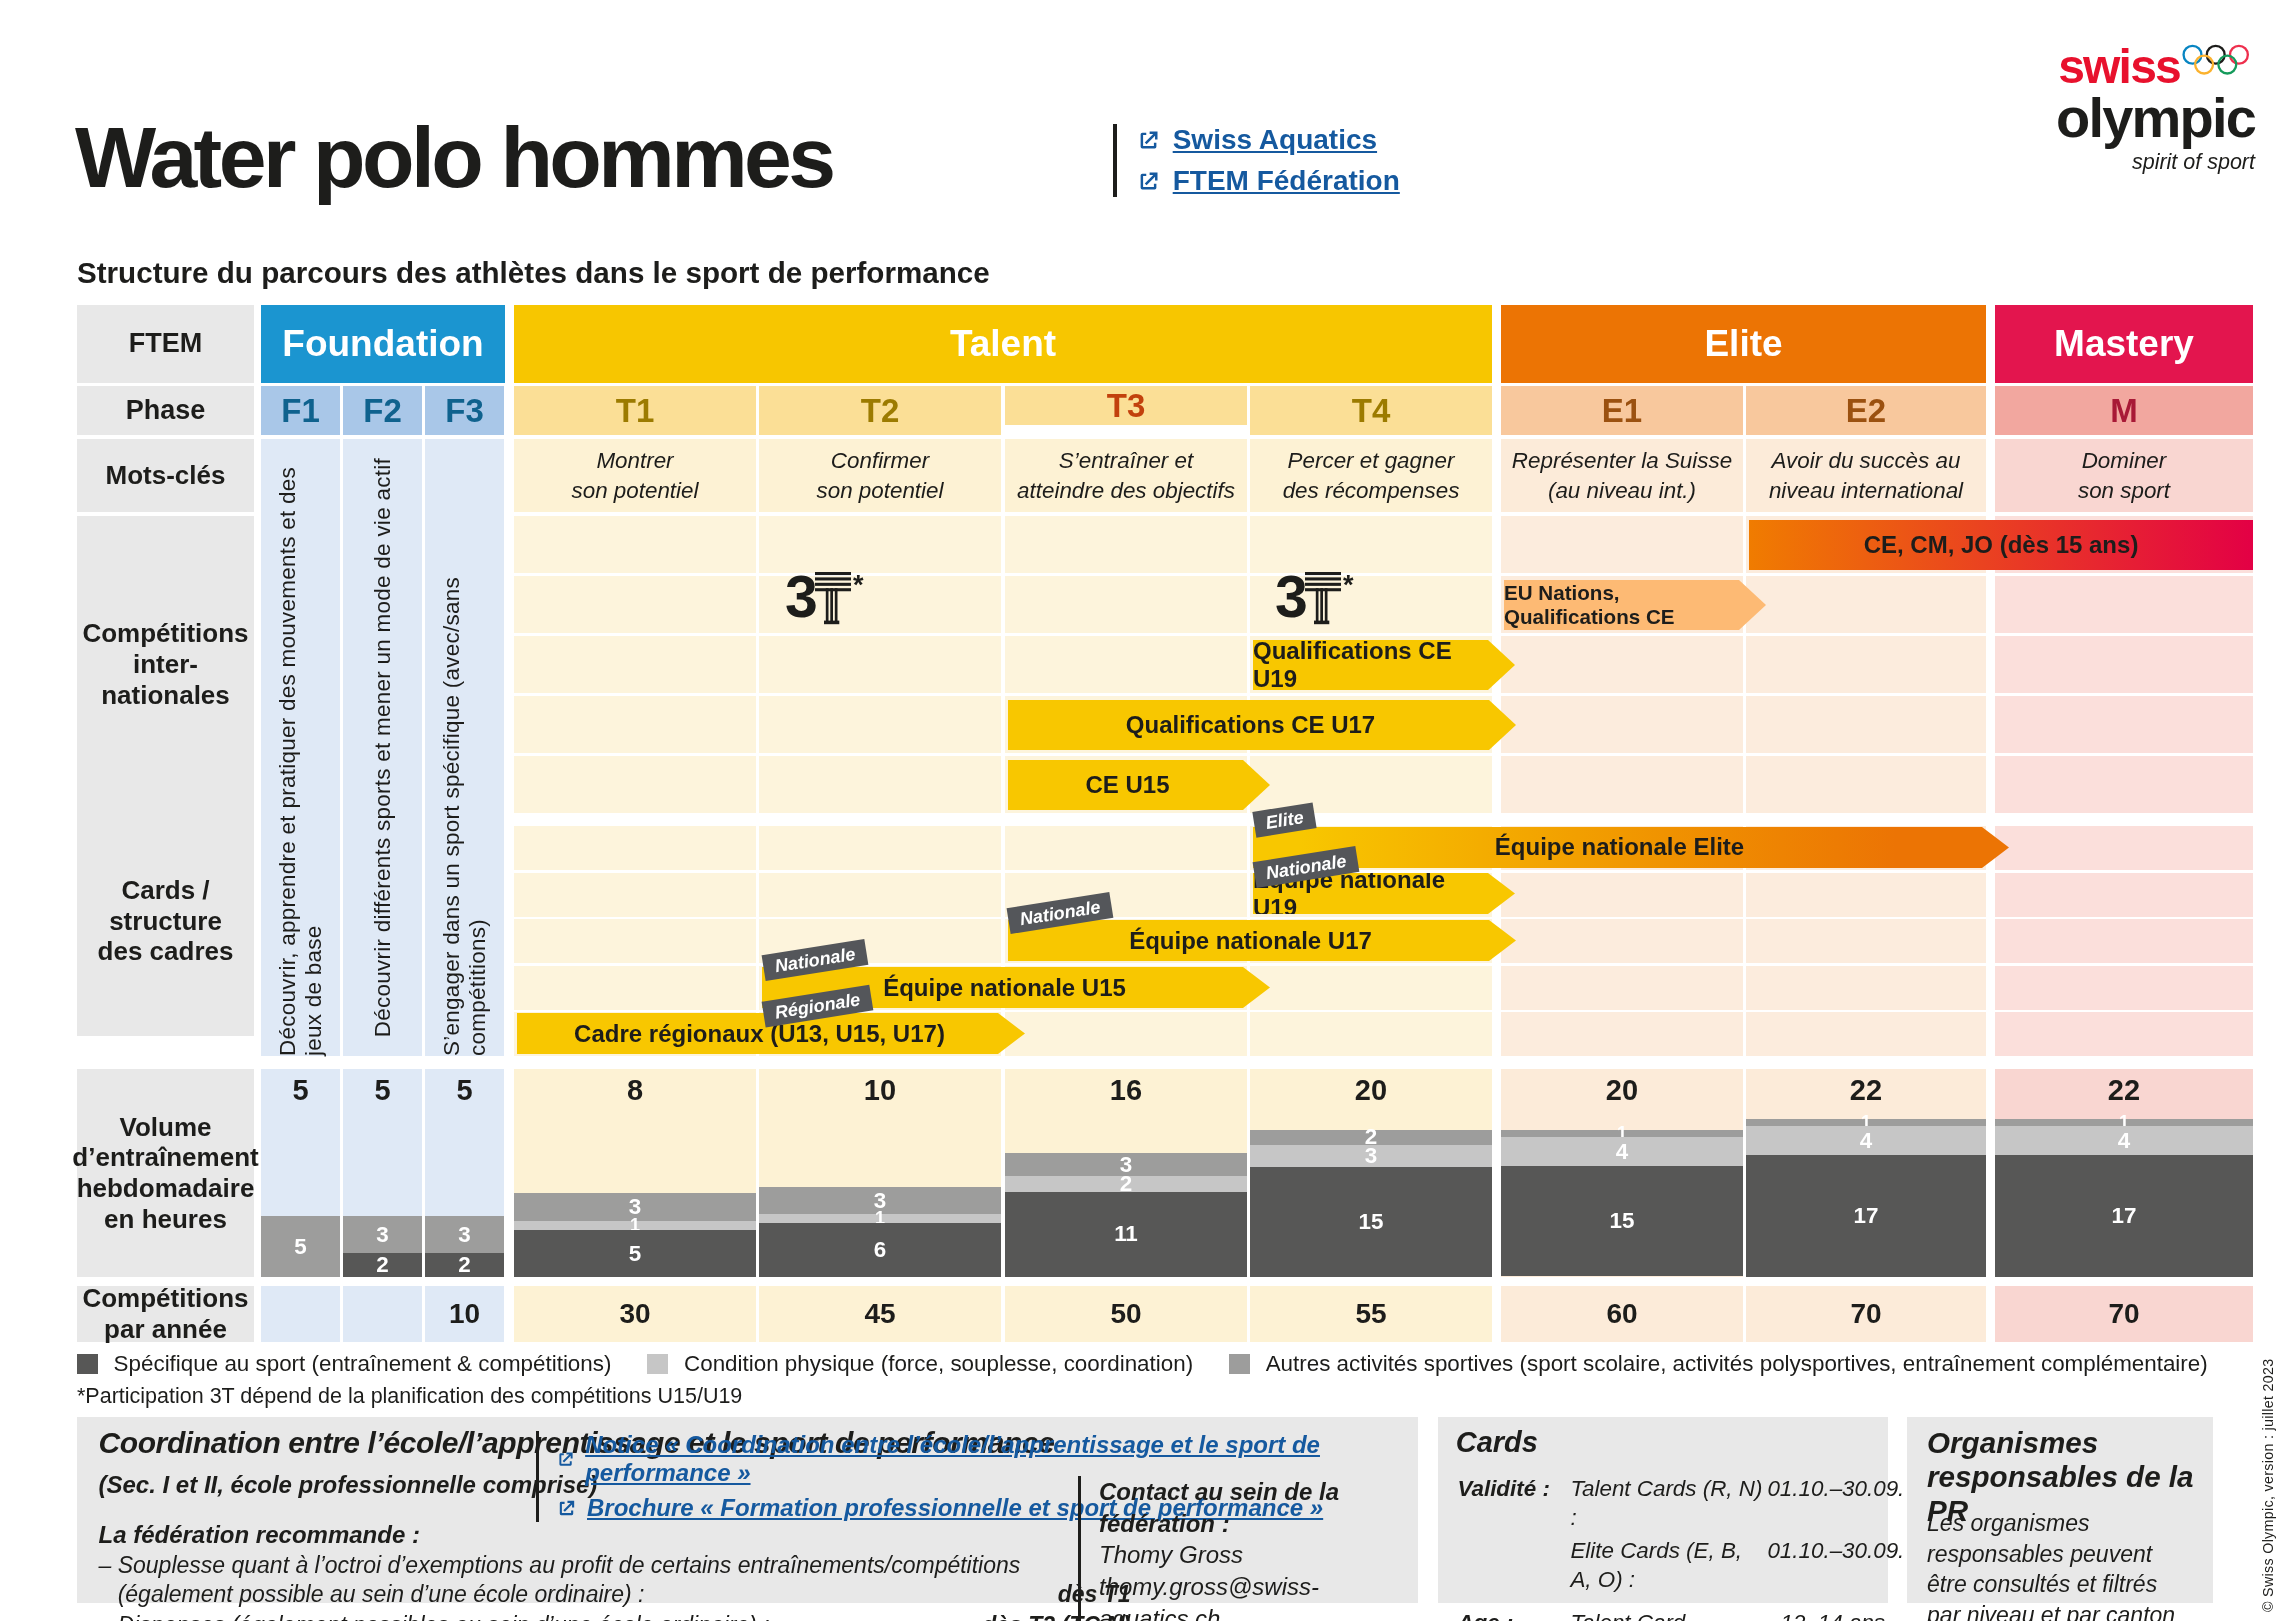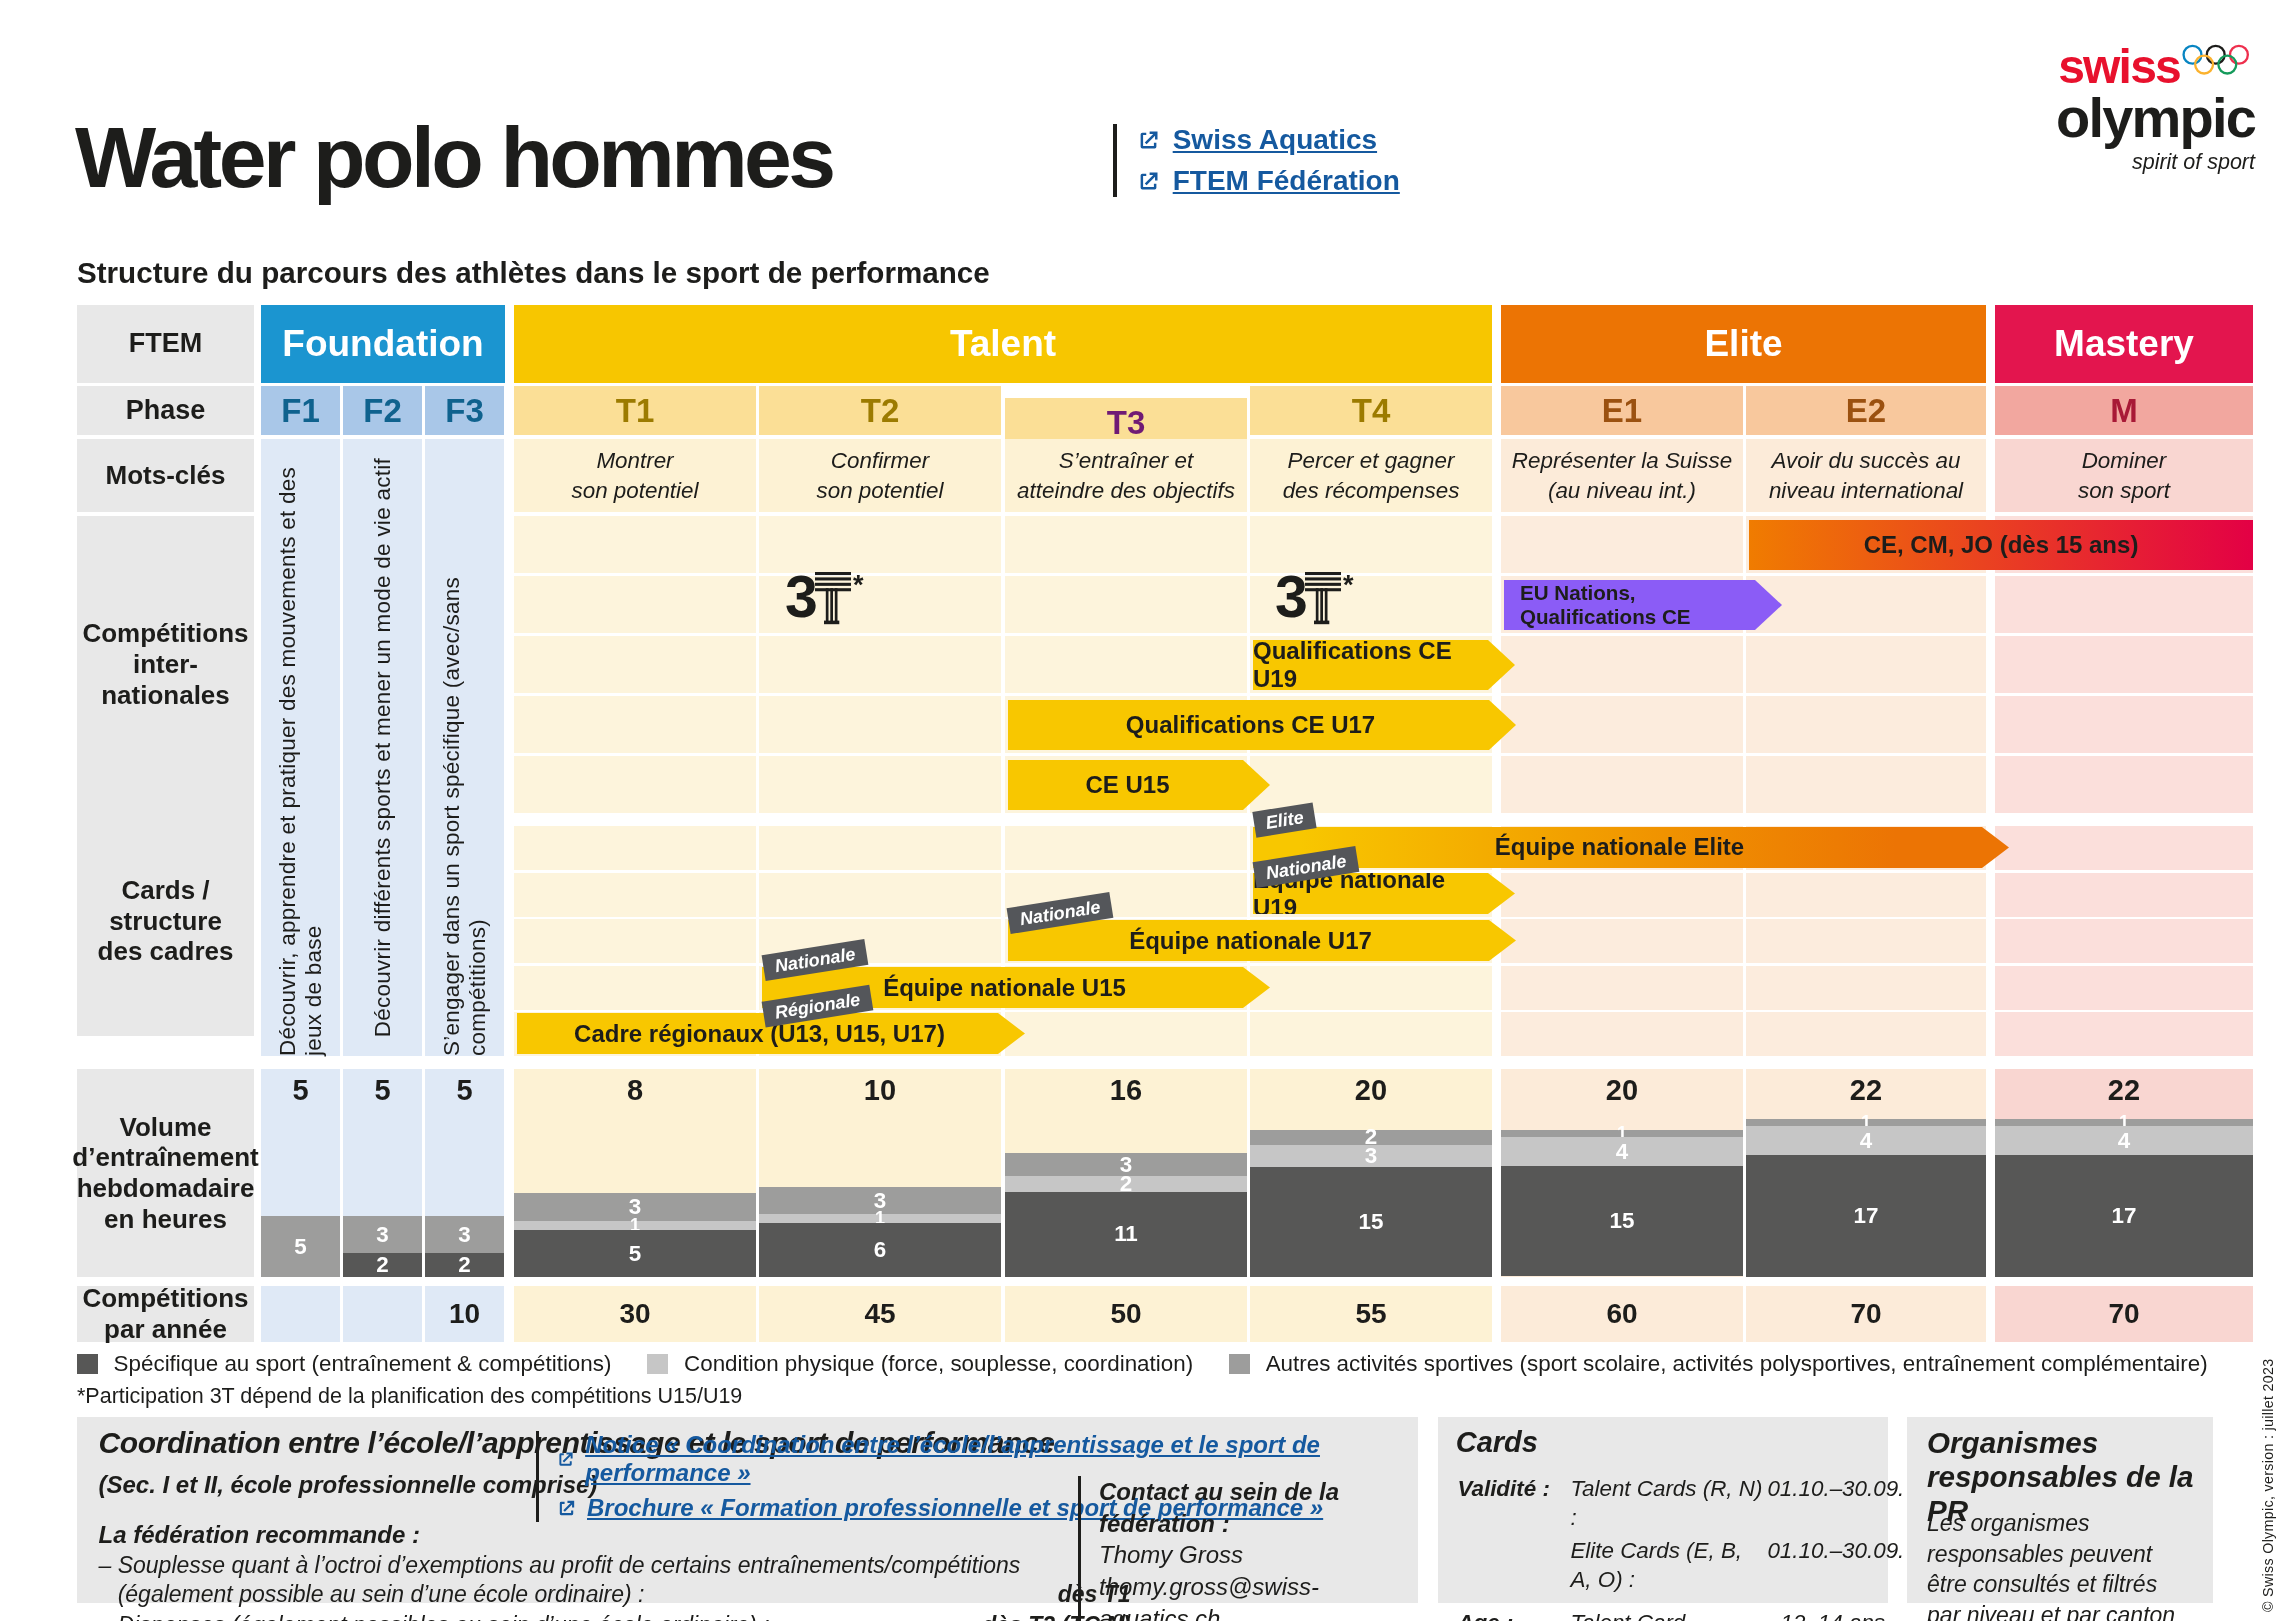--- a/index.html
+++ b/index.html
@@ -30,21 +30,21 @@
   .mots-cell{position:absolute;display:flex;align-items:center;justify-content:center;text-align:center;
              font-size:22.4px;line-height:1.3;white-space:pre-line;font-style:italic;}
   .fcol{position:absolute;display:flex;align-items:center;justify-content:center;}
   .fcol span{writing-mode:vertical-rl;transform:rotate(180deg);font-size:22.4px;letter-spacing:0.3px;}
   .section{position:absolute;left:0;width:2176px;}
   .stripe{position:absolute;}
   .bar{position:absolute;display:flex;align-items:center;justify-content:center;
        font-weight:bold;font-size:24px;color:#1d1d1b;z-index:3;}
   .bar.tip{clip-path:polygon(0 0, calc(100% - 27px) 0, 100% 50%, calc(100% - 27px) 100%, 0 100%);padding-right:23px;}
   .s-yellow{background:#f8c700;}
-  .s-orange{background:#8b5cf6;padding-left:16px;}
+  .s-orange{background:#fdba74;}
   .s-gradient-orange{background:linear-gradient(90deg,#f8c700 6%,#f09200 55%,#ec7404 85%);}
   .s-gradient-red{background:linear-gradient(90deg,#f07c00 0%,#e30045 100%);}
   .bar.small{font-size:20.6px;}
   .tag{position:absolute;background:#54565a;color:#fff;font-style:italic;font-weight:bold;font-size:18px;
        padding:2.7px 11.6px;transform:rotate(-9deg);z-index:5;white-space:nowrap;}
   .logo3t{position:absolute;display:flex;align-items:flex-start;z-index:4;}
   .logo3t .three{font-size:59px;font-weight:bold;letter-spacing:-2.7px;line-height:0.85;}
   .logo3t sup{font-size:27px;font-weight:bold;line-height:1;margin-left:1.8px;}
   .vol-cell{position:absolute;}
   .vol-total{position:absolute;top:4.5px;left:0;width:100%;text-align:center;font-weight:bold;font-size:29px;}
@@ -151,21 +151,21 @@
 par année</div>
       <div class="group-cell" style="background: rgb(27, 149, 208); position: absolute; left: 184px; top: 0px; width: 244px; height: 78px;">Foundation</div>
       <div class="group-cell" style="background: rgb(247, 198, 0); position: absolute; left: 437px; top: 0px; width: 978px; height: 78px;">Talent</div>
       <div class="group-cell" style="background: rgb(236, 116, 4); position: absolute; left: 1424px; top: 0px; width: 485px; height: 78px;">Elite</div>
       <div class="group-cell" style="background: rgb(227, 21, 78); position: absolute; left: 1918px; top: 0px; width: 258px; height: 78px;">Mastery</div>
       <div class="phase-cell" style="background: rgb(169, 199, 232); color: rgb(15, 98, 142); position: absolute; left: 184px; top: 81px; width: 79px; height: 49px;">F1</div>
       <div class="phase-cell" style="background: rgb(169, 199, 232); color: rgb(15, 98, 142); position: absolute; left: 266px; top: 81px; width: 79px; height: 49px;">F2</div>
       <div class="phase-cell" style="background: rgb(169, 199, 232); color: rgb(15, 98, 142); position: absolute; left: 348px; top: 81px; width: 79px; height: 49px;">F3</div>
       <div class="phase-cell" style="background: rgb(251, 223, 150); color: rgb(156, 123, 0); position: absolute; left: 437px; top: 81px; width: 242px; height: 49px;">T1</div>
       <div class="phase-cell" style="background: rgb(251, 223, 150); color: rgb(156, 123, 0); position: absolute; left: 682px; top: 81px; width: 242px; height: 49px;">T2</div>
-      <div class="phase-cell" style="background: rgb(251, 223, 150); color: #701a75; position: absolute; left: 928px; top: 93px; width: 242px; height: 49px;">T3</div>
+      <div class="phase-cell" style="background: rgb(251, 223, 150); color: #c2410c; position: absolute; left: 928px; top: 81px; width: 242px; height: 39px;">T3</div>
       <div class="phase-cell" style="background: rgb(251, 223, 150); color: rgb(156, 123, 0); position: absolute; left: 1173px; top: 81px; width: 242px; height: 49px;">T4</div>
       <div class="phase-cell" style="background: rgb(248, 200, 157); color: rgb(155, 81, 16); position: absolute; left: 1424px; top: 81px; width: 242px; height: 49px;">E1</div>
       <div class="phase-cell" style="background: rgb(248, 200, 157); color: rgb(155, 81, 16); position: absolute; left: 1669px; top: 81px; width: 240px; height: 49px;">E2</div>
       <div class="phase-cell" style="background: rgb(242, 167, 159); color: rgb(168, 25, 54); position: absolute; left: 1918px; top: 81px; width: 258px; height: 49px;">M</div>
       <div class="fcol" style="background: rgb(223, 233, 246); position: absolute; left: 184px; top: 134px; width: 79px; height: 617px;">
         <span>Découvrir, apprendre et pratiquer des mouvements et des jeux de base</span>
       </div>
       <div class="fcol" style="background: rgb(223, 233, 246); position: absolute; left: 266px; top: 134px; width: 79px; height: 617px;">
         <span>Découvrir différents sports et mener un mode de vie actif</span>
       </div>

